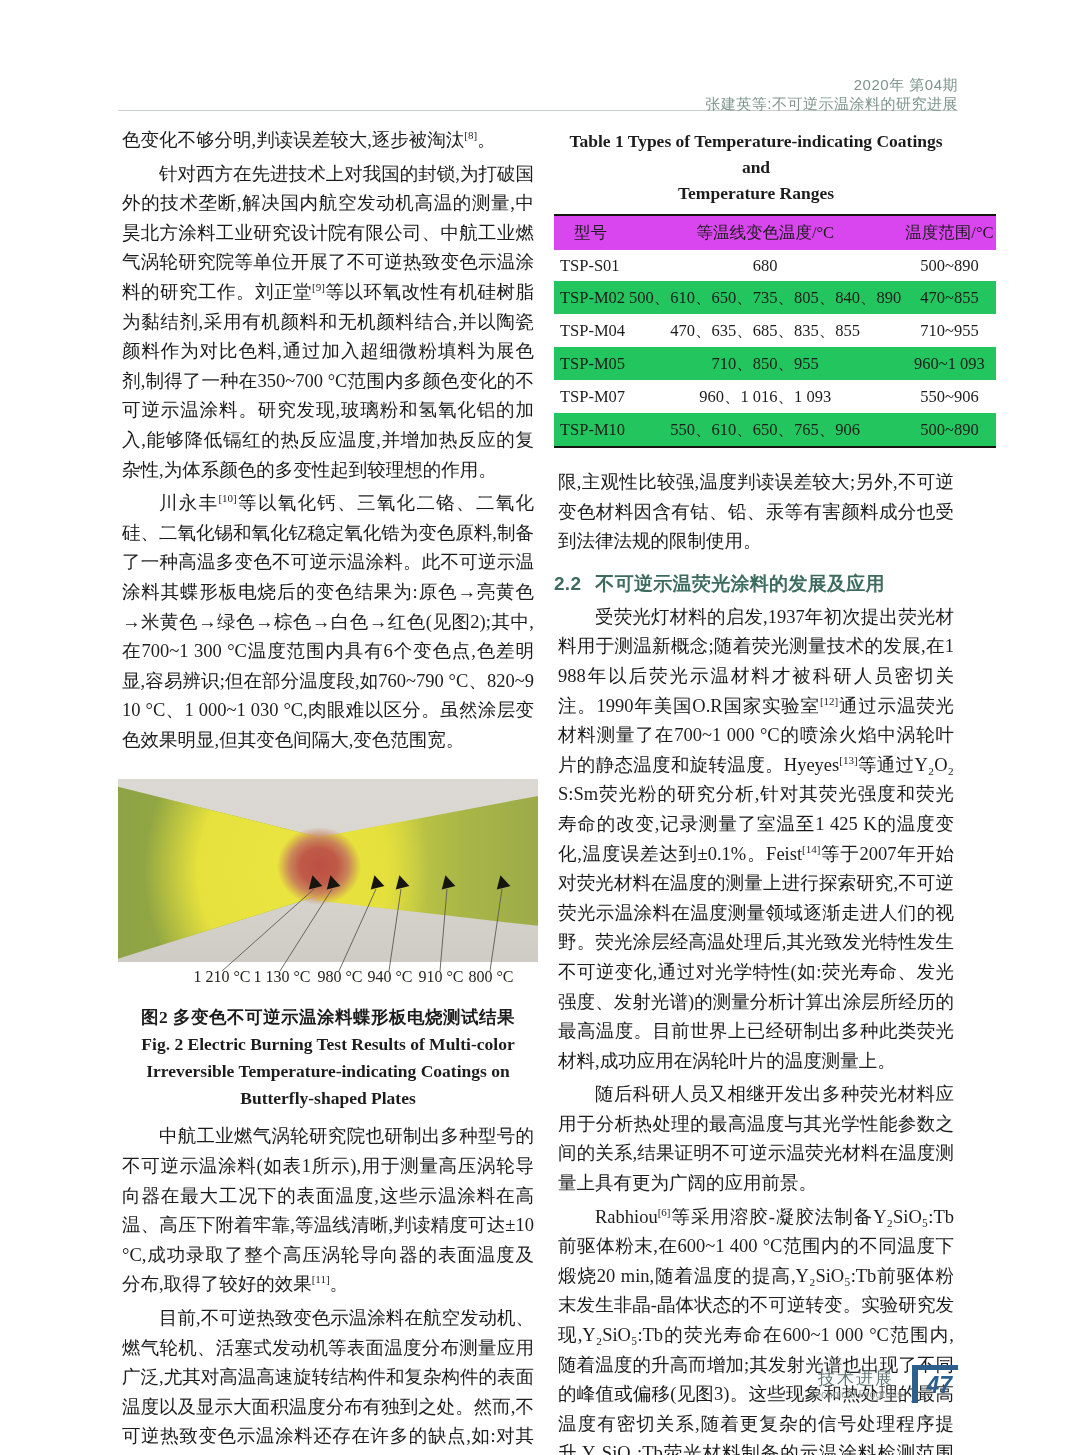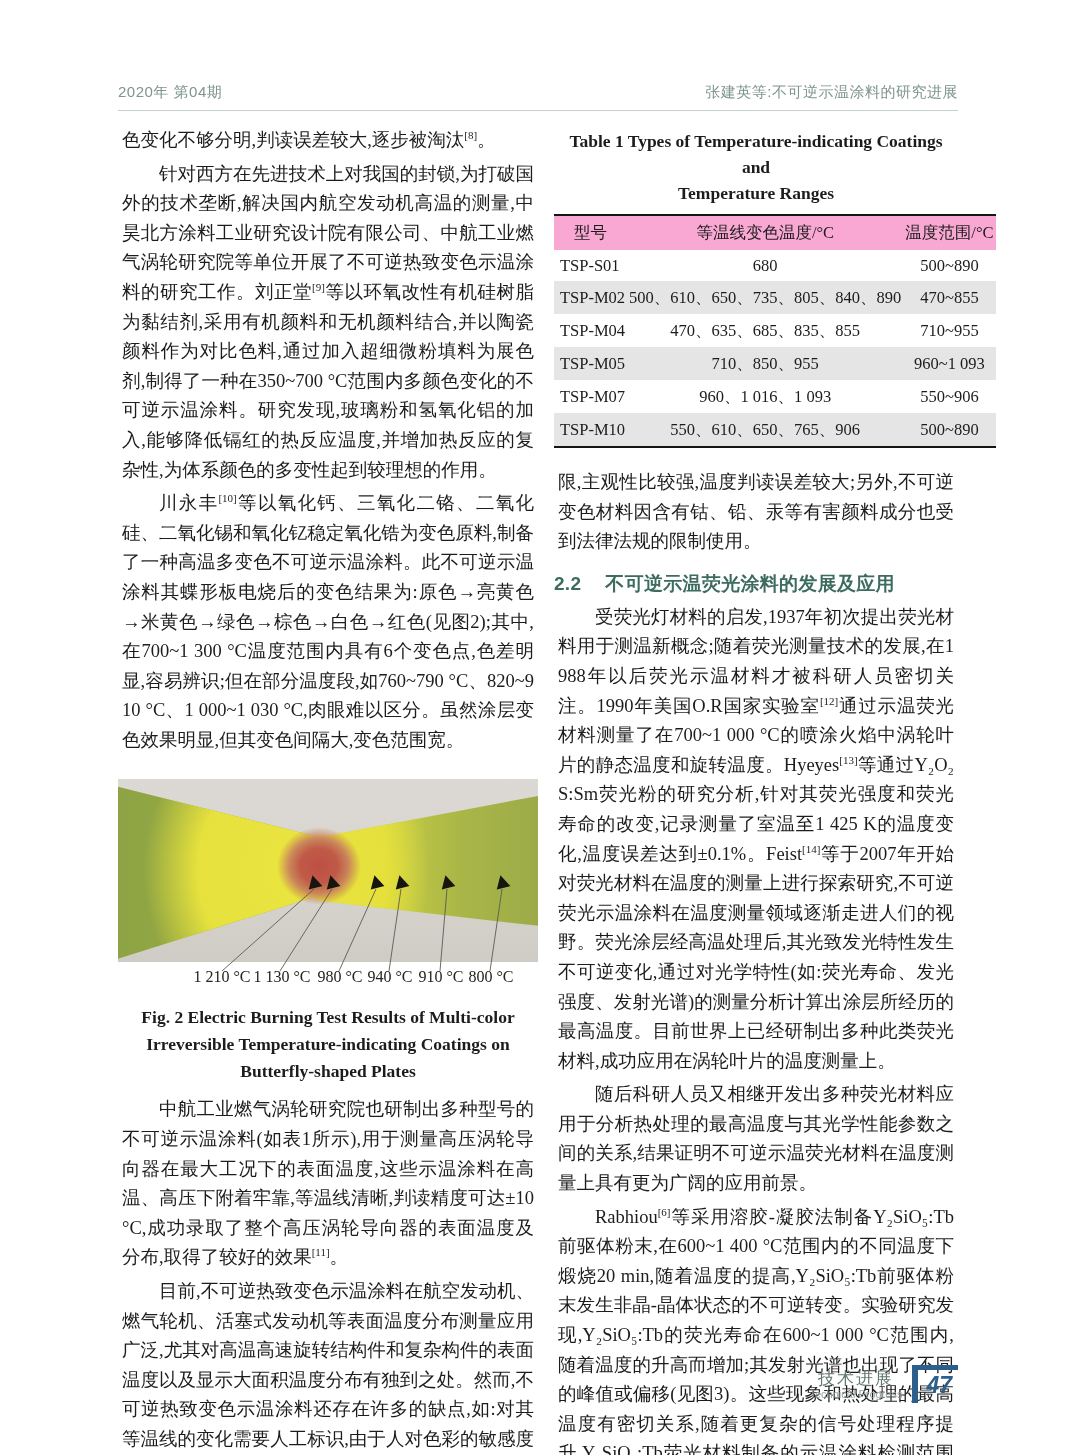--- a/index.html
+++ b/index.html
@@ -9,20 +9,21 @@
     -webkit-font-smoothing:antialiased;
   }
   .page{position:absolute;inset:0;}
   
   .runhead{
     position:absolute;left:118px;right:118px;top:76px;height:26px;
     display:flex;justify-content:space-between;align-items:flex-end;
     font-size:15px;color:#7e948e;letter-spacing:.5px;
     border-bottom:1px solid #c9cfcd;padding-bottom:8px;
     font-family:"Liberation Sans","DejaVu Sans",sans-serif;
+    flex-direction:column;
   }
   
   .cols{position:absolute;top:122px;left:118px;right:118px;display:flex;gap:16px;}
   .col{width:420px;}
   .col.right{width:404px;}
   p.body{
     margin:4px;font-size:18.5px;line-height:29.6px;text-align:justify;
     text-justify:inter-ideograph;word-break:break-all;
   }
   p.body.indent{text-indent:2em;}
@@ -65,31 +66,31 @@
   .cap .cn{letter-spacing:.5px;}
   
   .tblock{margin-top:6px;}
   .ttitle{ text-align:center;font-weight:bold;font-size:17.5px;line-height:26px;}
   table.t1{
     width:100%;border-collapse:collapse;margin-top:8px;
     border-top:2.5px solid #17150f;border-bottom:2.5px solid #17150f;
     font-size:16.5px;
   }
   table.t1 th{
-    background:#f9a8d4;font-weight:normal;padding:6px 2px;white-space:nowrap;
+    background:#d946ef;font-weight:normal;padding:6px 2px;white-space:nowrap;
   }
   table.t1 td{padding:5.5px 2px;text-align:center;white-space:nowrap;}
-  table.t1 tr.shade td{background:#e5e5e5;}
+  table.t1 tr.shade td{background:#22c55e;}
   table.t1 td.model{text-align:left;padding-left:6px;}
   
   .secthead{
     margin:14px 0 6px 0;font-size:19px;font-weight:bold;color:#3d6c5f;
     font-family:"Liberation Sans","DejaVu Sans",sans-serif;letter-spacing:.3px;
   }
-  .secthead .no{margin-right:24px;}
+  .secthead .no{margin-right:14px;}
   
   .footer{
     position:absolute;right:118px;bottom:52px;display:flex;align-items:flex-end;gap:10px;
     font-family:"Liberation Sans","DejaVu Sans",sans-serif;
   }
   .foot-labels{text-align:center;line-height:1.15;padding-bottom:2px;}
   .foot-cn{font-size:17px;color:#5f7672;letter-spacing:2px;}
   .foot-en{font-size:11px;color:#9aa5a2;}
   .foot-page{
     border-left:6px solid #2d5f8d;border-top:5px solid #2d5f8d;
@@ -138,20 +139,21 @@
         </svg>
         <div class="tlabels">
           <span class="tlabel" style="left:104px">1 210 °C</span>
           <span class="tlabel" style="left:164px">1 130 °C</span>
           <span class="tlabel" style="left:222px">980 °C</span>
           <span class="tlabel" style="left:272px">940 °C</span>
           <span class="tlabel" style="left:323px">910 °C</span>
           <span class="tlabel" style="left:373px">800 °C</span>
         </div>
         <div class="cap">
+          <div class="cn">图2   多变色不可逆示温涂料蝶形板电烧测试结果</div>
           <div>Fig. 2   Electric Burning Test Results of Multi-color</div>
           <div>Irreversible Temperature-indicating Coatings on</div>
           <div>Butterfly-shaped Plates</div>
         </div>
       </div>
 
       <p class="body indent sup-refs">中航工业燃气涡轮研究院也研制出多种型号的不可逆示温涂料(如表1所示),用于测量高压涡轮导向器在最大工况下的表面温度,这些示温涂料在高温、高压下附着牢靠,等温线清晰,判读精度可达±10 °C,成功录取了整个高压涡轮导向器的表面温度及分布,取得了较好的效果<sup>[11]</sup>。</p>
       <p class="body indent sup-refs">目前,不可逆热致变色示温涂料在航空发动机、燃气轮机、活塞式发动机等表面温度分布测量应用广泛,尤其对高温高速旋转结构件和复杂构件的表面温度以及显示大面积温度分布有独到之处。然而,不可逆热致变色示温涂料还存在许多的缺点,如:对其等温线的变化需要人工标识,由于人对色彩的敏感度有</p>
     </div>
 

